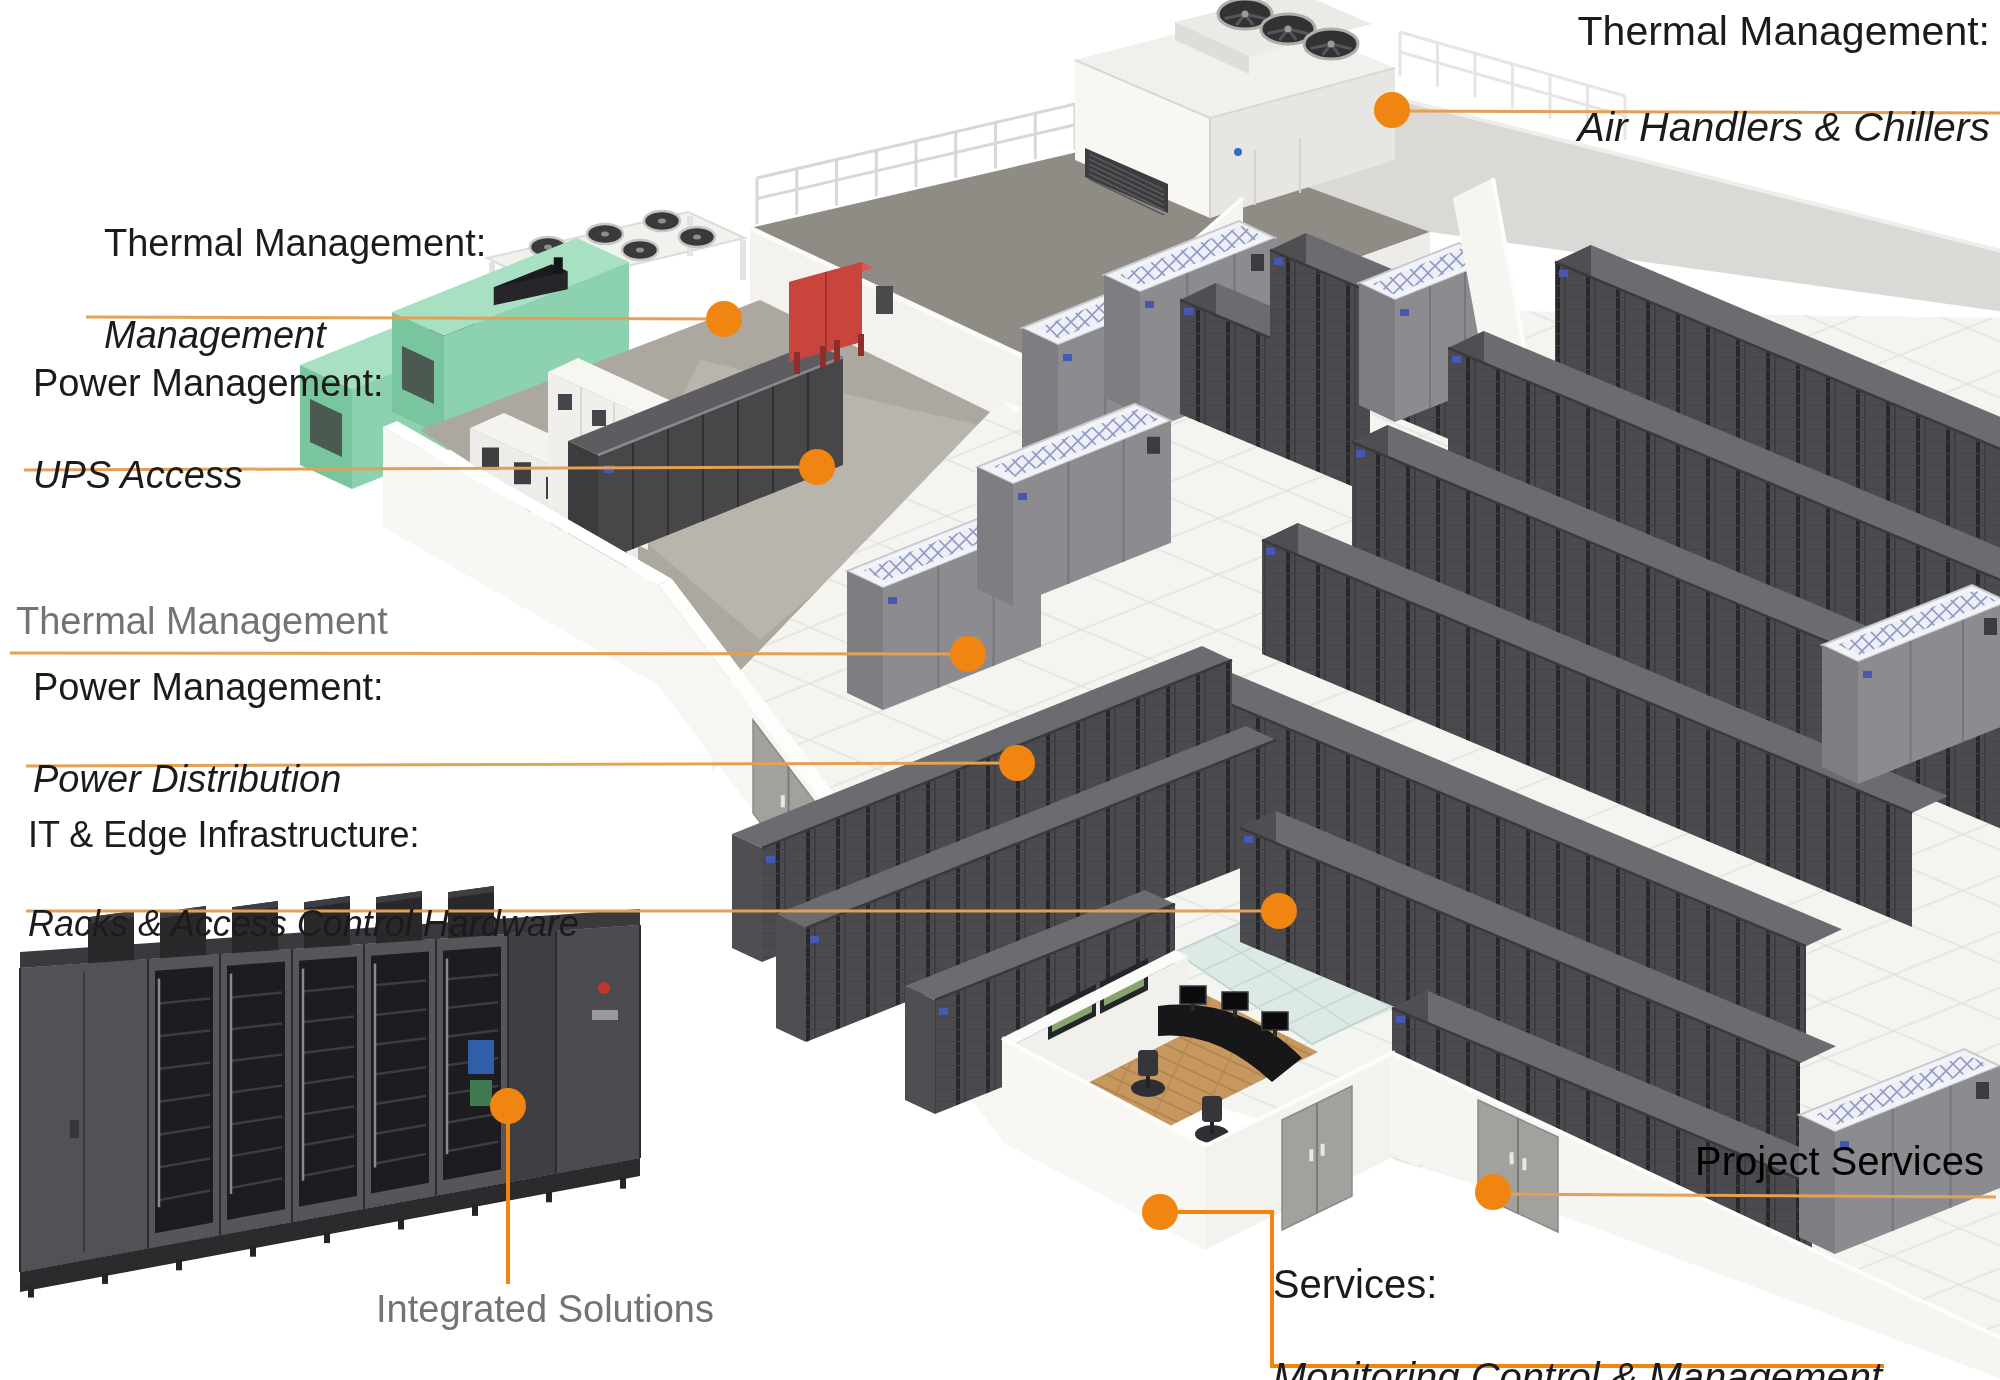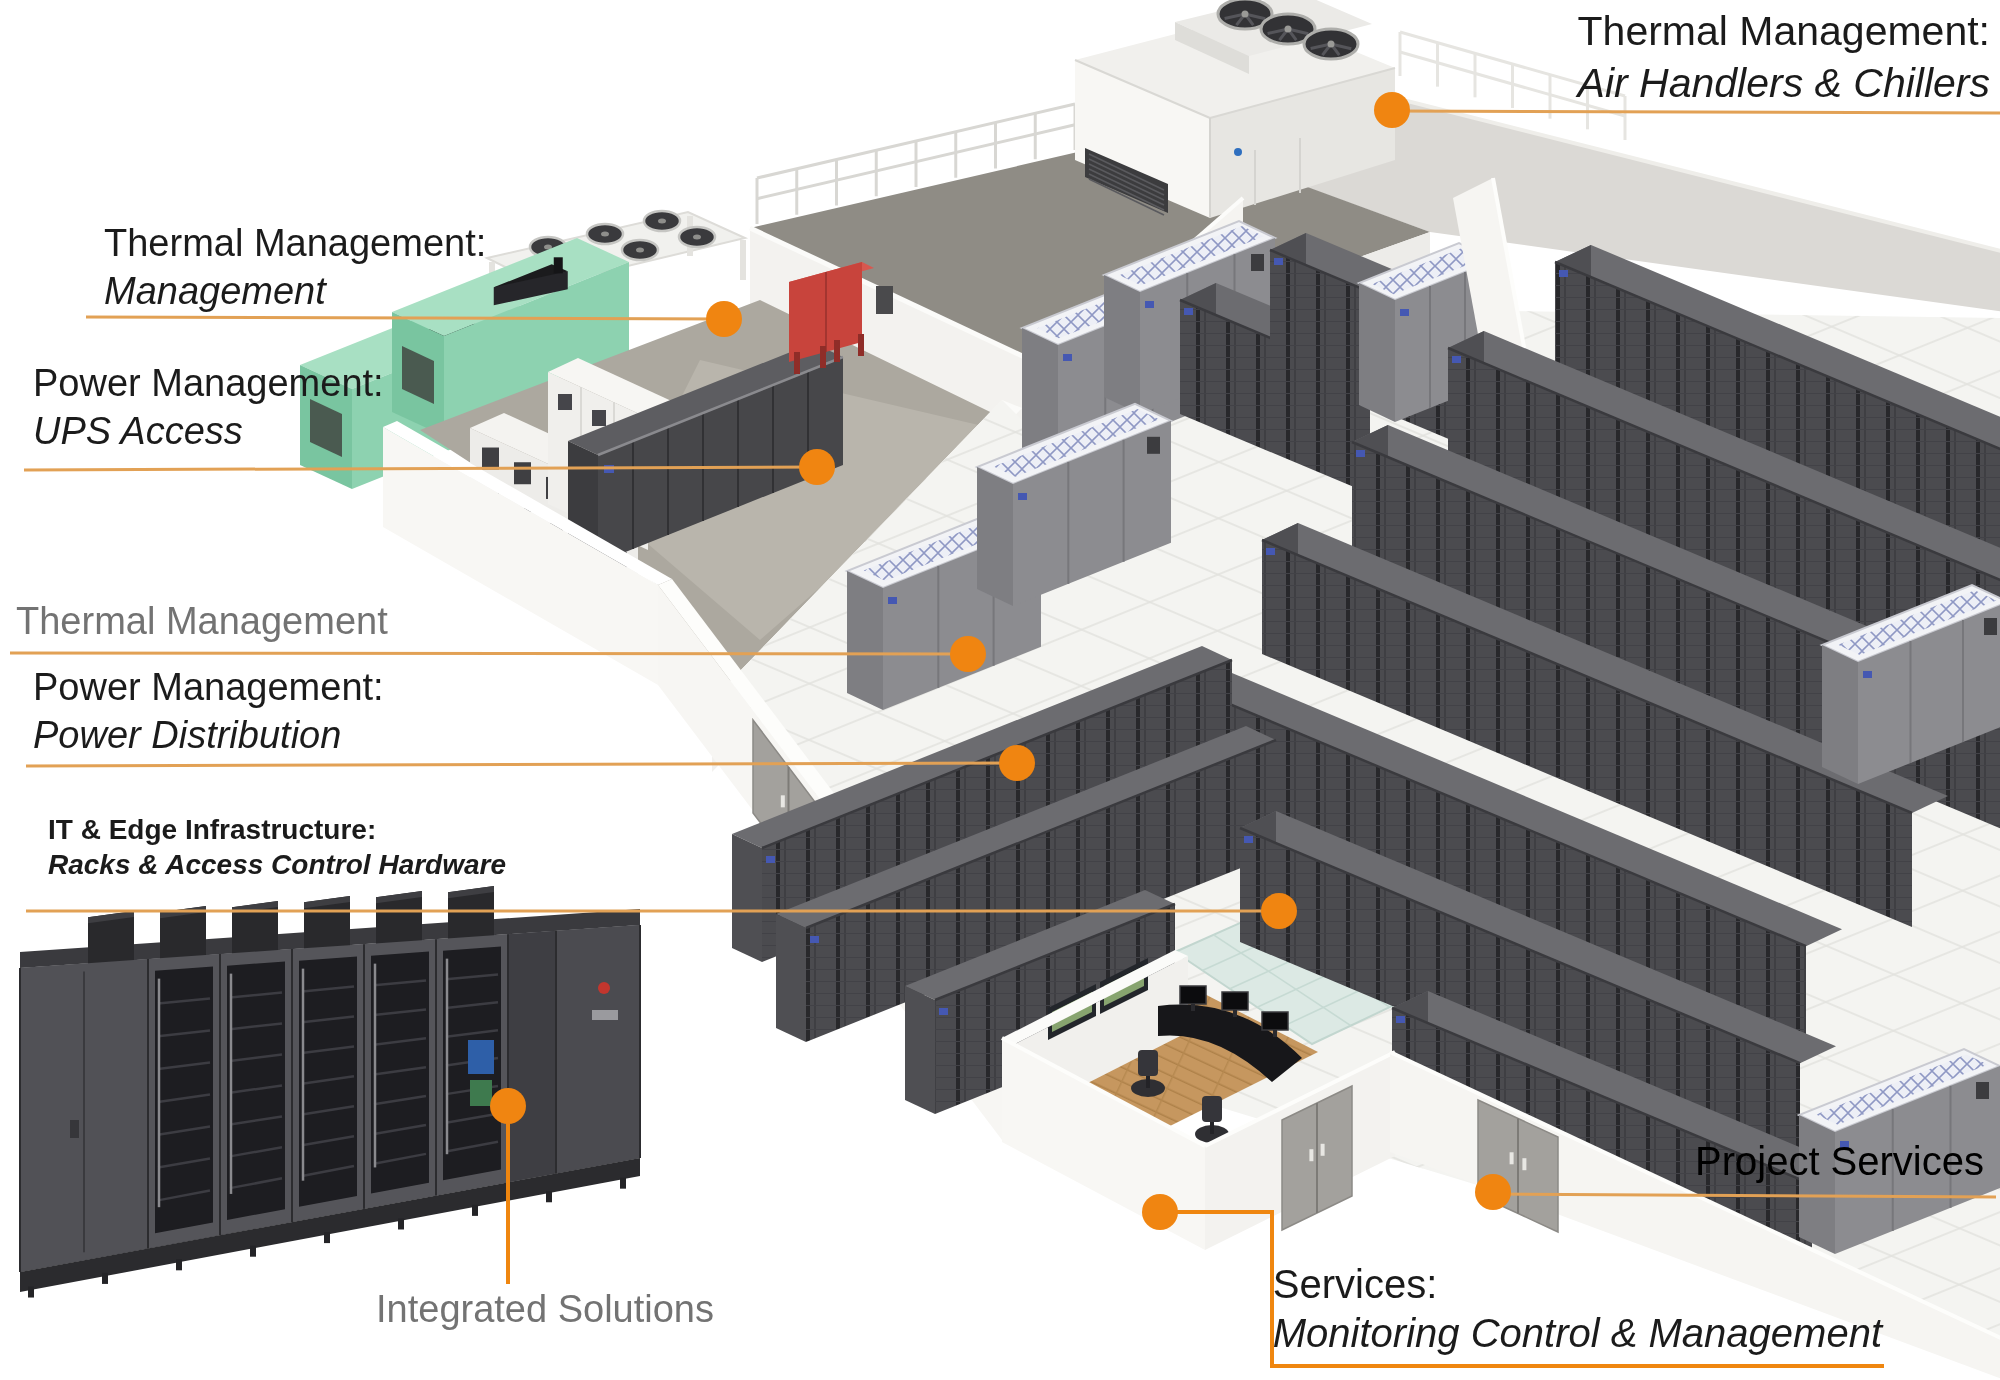--- a/index.html
+++ b/index.html
@@ -1,26 +1,26 @@
 <!DOCTYPE html>
 <html><head>
 <meta charset="utf-8">
 <style>
   html,body{margin:0;padding:0;background:#fff;}
   .stage{position:relative;width:2000px;height:1380px;background:#ffffff;overflow:hidden;
          font-family:"Liberation Sans",sans-serif;}
   #scene{position:absolute;left:0;top:0;}
   .lbl{position:absolute;line-height:1.26;white-space:nowrap;color:#1b1b1b;}
-  .lbl .l2{font-style:italic;}
+  .lbl .l2{font-style:italic;margin-top:44px;}
   #lbl-air{top:6px;right:10px;font-size:41px;text-align:center;}
   #lbl-cond{left:104px;top:220px;font-size:38px;}
   #lbl-ups{left:33px;top:360px;font-size:38px;}
   #lbl-therm{left:16px;top:598px;font-size:38px;}
   #lbl-pd{left:33px;top:664px;font-size:38px;}
-  #lbl-it{left:48px;top:812px;font-size:28px;font-weight:bold;}
+  #lbl-it{left:28px;top:812px;font-size:36px;}
   #lbl-int{left:545px;top:1286px;font-size:38px;transform:translateX(-50%);}
   #lbl-ps{right:16px;top:1136px;font-size:40px;text-align:right;}
   #lbl-sv{right:118px;top:1260px;font-size:40px;line-height:1.22;}
   .uline{stroke-width:3;fill:none;}
   .conn{stroke-width:4;fill:none;}
   .dotm{stroke:none;}
 </style>
 </head>
 <body>
 

